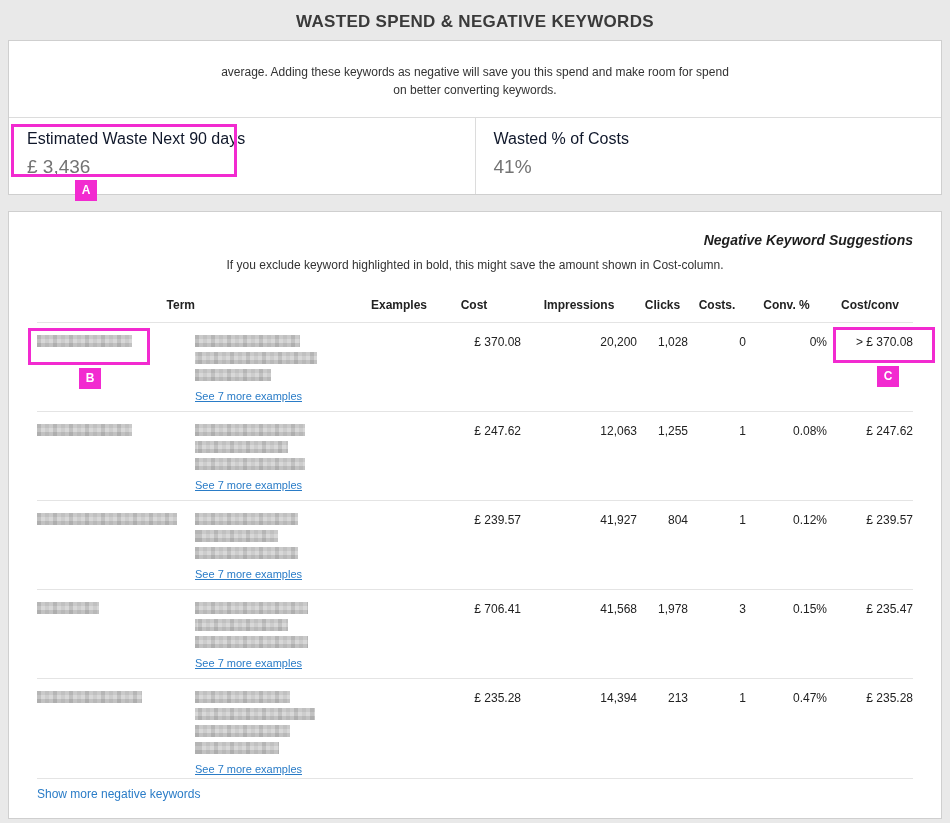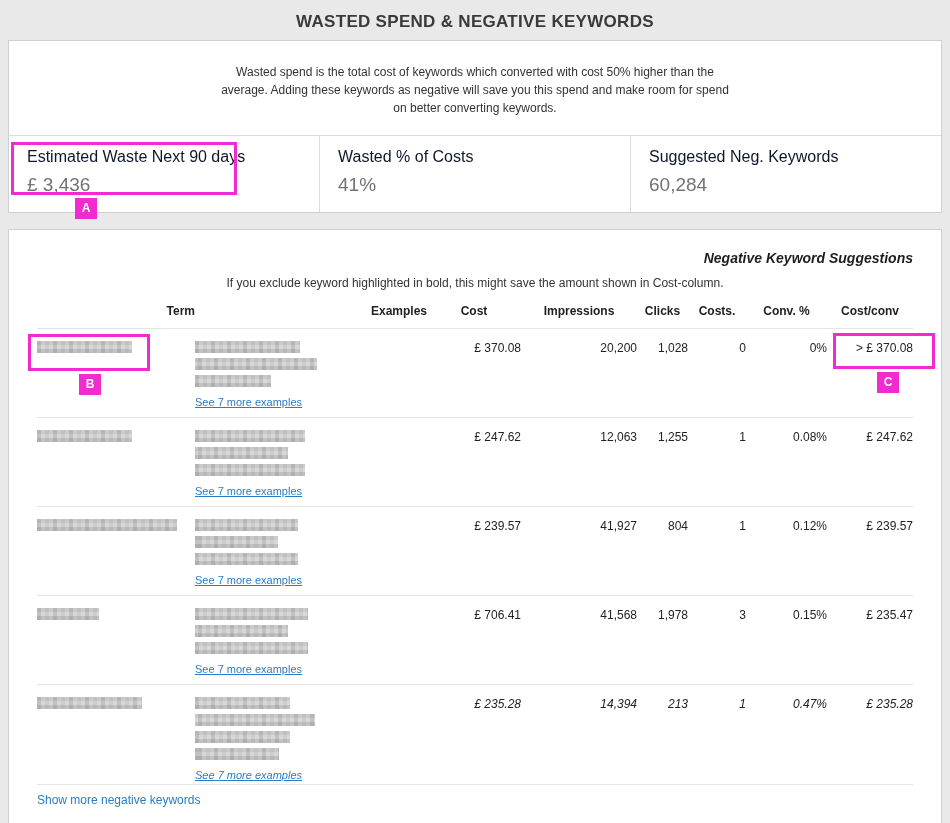--- a/index.html
+++ b/index.html
@@ -73,21 +73,21 @@
     font-size:14px;
     font-weight:bold;
     color:#1e1e1e;
     font-style:italic;
   }
   .sugg-sub{
     text-align:center;
     font-size:12px;
     color:#333;
     margin-top:10px;
-    margin-bottom:8px;
+    margin-bottom:20px;
   }
   table{
     width:100%;
     border-collapse:collapse;
     font-size:12px;
     color:#222;
     table-layout:fixed;
   }
   th{
     text-align:center;
@@ -99,21 +99,21 @@
   }
   th.left{text-align:right;}
   td{
     vertical-align:top;
     text-align:right;
     padding:12px 0 8px;
     border-bottom:1px solid var(--row-line);
     white-space:nowrap;
   }
   td.left{text-align:left;}
-  tbody tr:last-child td{padding-bottom:2px;font-style:italic;}
+  tbody tr:last-child td{padding-bottom:2px;}
   
   .redact{
     height:12px;
     margin-bottom:5px;
     background-image:
       repeating-linear-gradient(90deg, rgba(0,0,0,0.10) 0 4px, rgba(0,0,0,0) 4px 8px, rgba(0,0,0,0.05) 8px 12px, rgba(0,0,0,0) 12px 16px),
       repeating-linear-gradient(180deg, #cacaca 0 4px, #d8d8d8 4px 8px, #c2c2c2 8px 12px);
   }
   .redact:nth-child(even){background-position:3px 0, 0 0;}
   
@@ -159,39 +159,34 @@
 </style>
 </head>
 <body>
 
 <div>
 
   <h1 class="page-title">WASTED SPEND &amp; NEGATIVE KEYWORDS</h1>
 
   <section class="panel panel-top">
     <div class="desc">
-      <div>Wasted spend is the total cost of keywords which converted with cost 50% higher than the</div>
       <div>average. Adding these keywords as negative will save you this spend and make room for spend</div>
       <div>on better converting keywords.</div>
     </div>
     <div class="stats">
       <div class="stat">
         <div class="stat-label">Estimated Waste Next 90 days</div>
         <div class="stat-value">£ 3,436</div>
         <div class="ann-box ann-box-a"></div>
         <div class="ann-label ann-label-a">A</div>
       </div>
       <div class="stat">
         <div class="stat-label">Wasted % of Costs</div>
         <div class="stat-value">41%</div>
       </div>
-      <div class="stat">
-        <div class="stat-label">Suggested Neg. Keywords</div>
-        <div class="stat-value">60,284</div>
-      </div>
     </div>
   </section>
 
   <section class="panel panel-bottom">
     <h2 class="sugg-title">Negative Keyword Suggestions</h2>
     <div class="sugg-sub">If you exclude keyword highlighted in bold, this might save the amount shown in Cost-column.</div>
 
     <table>
       <colgroup>
         <col style="width:158px">

